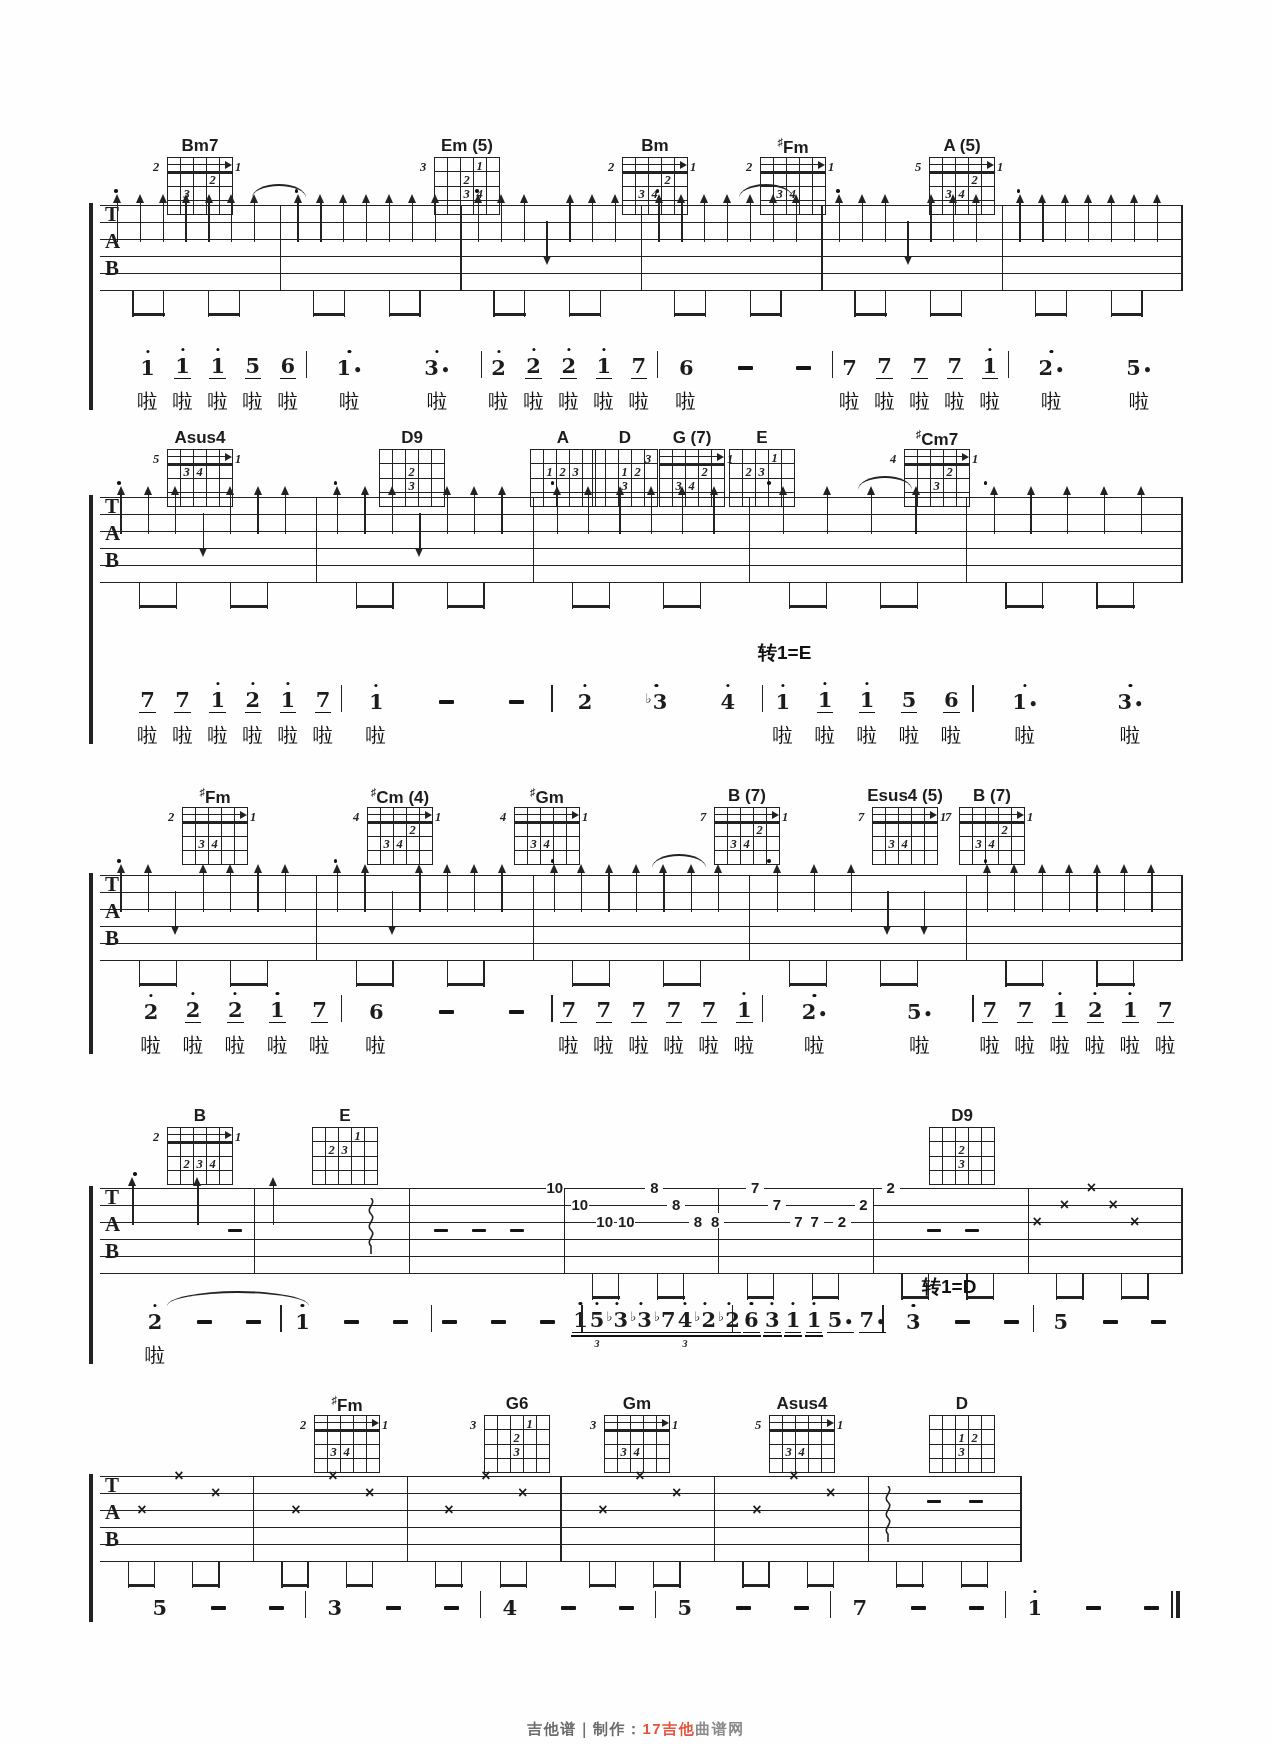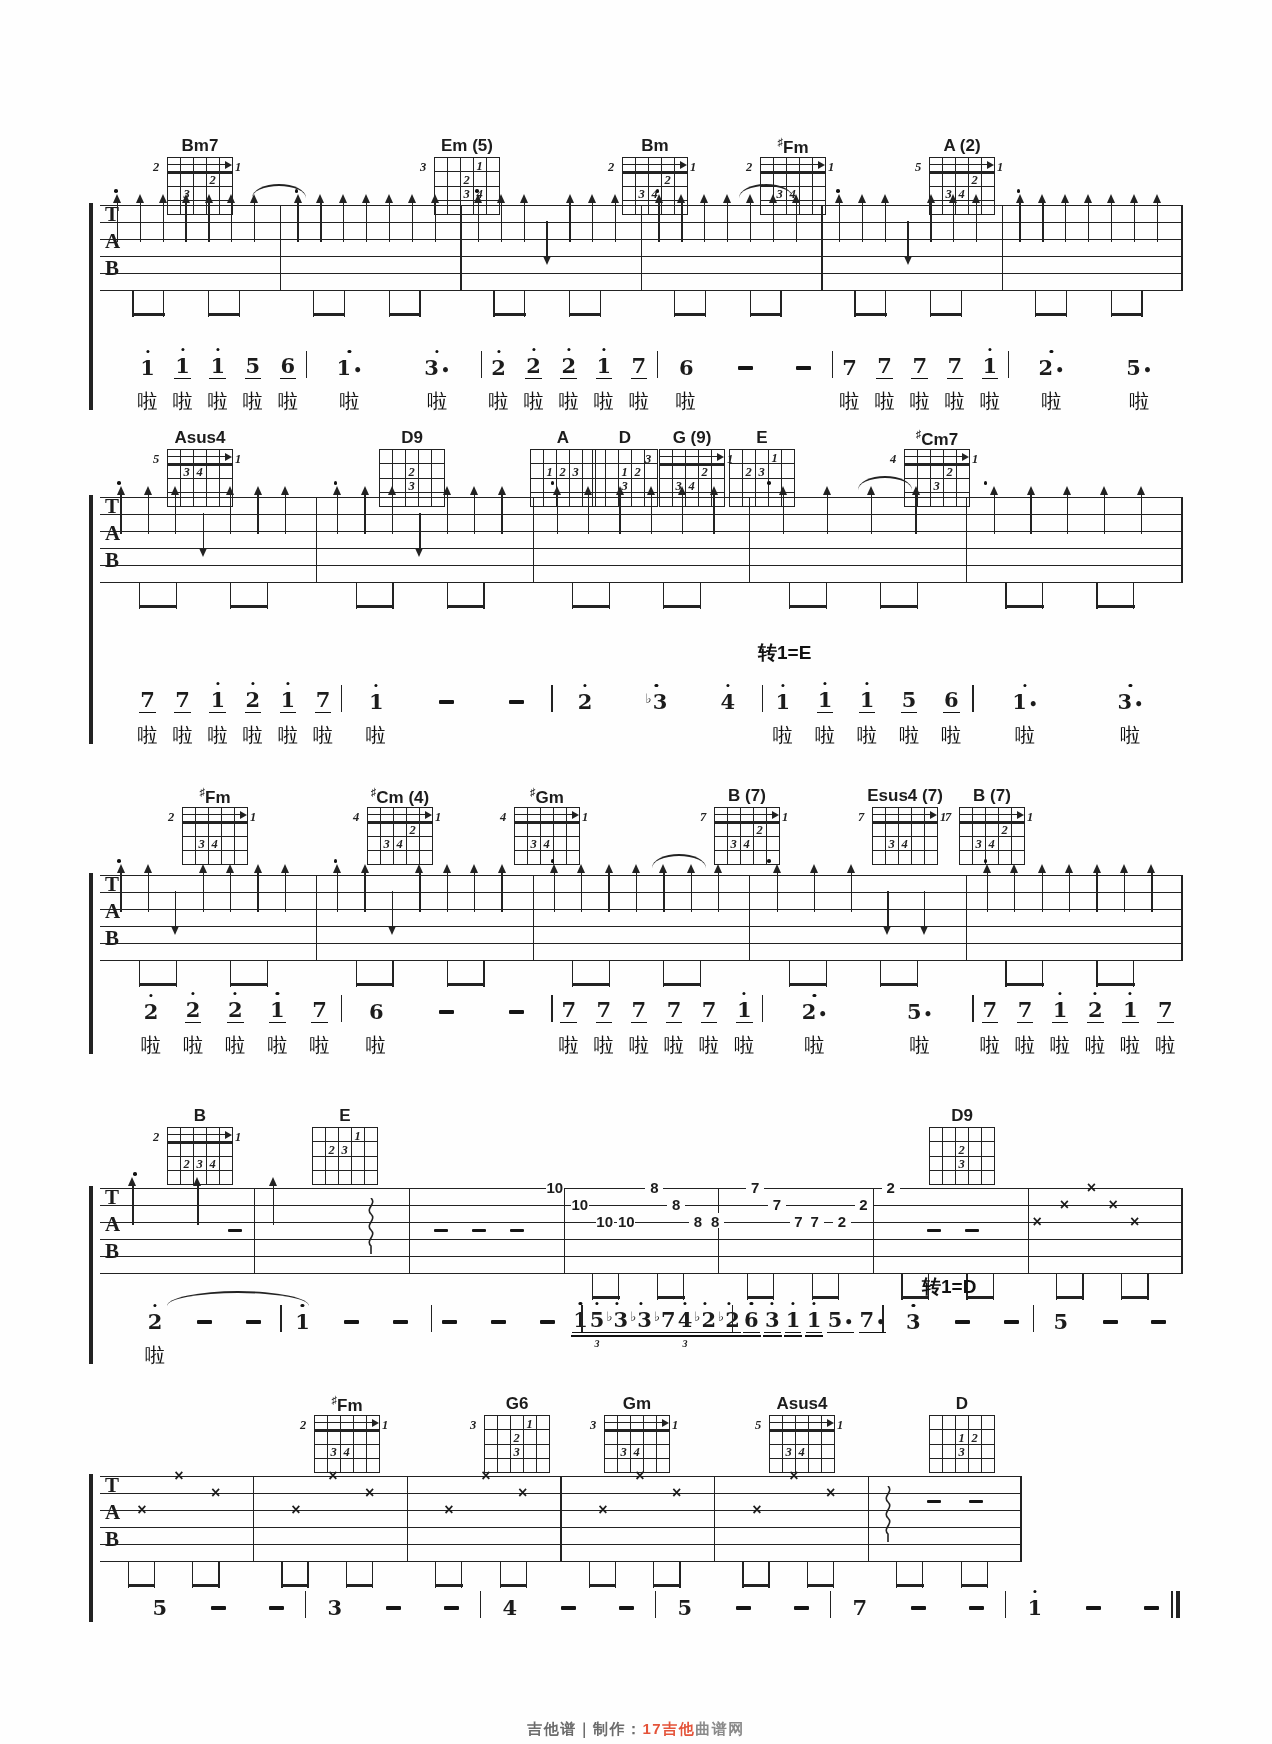--- a/index.html
+++ b/index.html
@@ -140,21 +140,21 @@
           <div class="hl" style="left: 0px; top: 57px; width: 66px; height: 1.2px;"></div>
           <div class="hl" style="left: 1px; top: 6.6px; width: 59px; height: 1.8px;"></div>
           <div class="ahead" style="left: 58px; top: 3.6px; width: 0px; height: 0px;"></div>
           <div class="fing" style="left: 16.5px; top: 30px; width: 12px; height: 15px;">3</div>
           <div class="fing" style="left: 29.5px; top: 30px; width: 12px; height: 15px;">4</div>
         </div>
         <div class="fretno" style="left: -5px; top: 24px; width: 13px; height: 15px;">2</div>
         <div class="blabel" style="left: 77px; top: 24px; width: 12px; height: 15px;">1</div>
       </div>
       <div class="chord" style="left: 920px; top: 136px; width: 92px; height: 86px;">
-        <div class="chord-name">A (2)</div>
+        <div class="chord-name">A (5)</div>
         <div class="cgrid" style="left: 9px; top: 21px; width: 66px; height: 58px;">
           <div class="vl" style="left: 0px; top: 0px; width: 1.1px; height: 58px;"></div>
           <div class="vl" style="left: 13px; top: 0px; width: 1.1px; height: 58px;"></div>
           <div class="vl" style="left: 26px; top: 0px; width: 1.1px; height: 58px;"></div>
           <div class="vl" style="left: 39px; top: 0px; width: 1.1px; height: 58px;"></div>
           <div class="vl" style="left: 52px; top: 0px; width: 1.1px; height: 58px;"></div>
           <div class="vl" style="left: 65px; top: 0px; width: 1.1px; height: 58px;"></div>
           <div class="hl" style="left: 0px; top: 0px; width: 66px; height: 1.2px;"></div>
           <div class="hl" style="left: 0px; top: 14.25px; width: 66px; height: 2.6px;"></div>
           <div class="hl" style="left: 0px; top: 28.5px; width: 66px; height: 1.2px;"></div>
@@ -548,21 +548,21 @@
           <div class="hl" style="left: 0px; top: 14.25px; width: 66px; height: 1.2px;"></div>
           <div class="hl" style="left: 0px; top: 28.5px; width: 66px; height: 1.2px;"></div>
           <div class="hl" style="left: 0px; top: 42.75px; width: 66px; height: 1.2px;"></div>
           <div class="hl" style="left: 0px; top: 57px; width: 66px; height: 1.2px;"></div>
           <div class="fing" style="left: 29.5px; top: 15.75px; width: 12px; height: 15px;">1</div>
           <div class="fing" style="left: 42.5px; top: 15.75px; width: 12px; height: 15px;">2</div>
           <div class="fing" style="left: 29.5px; top: 30px; width: 12px; height: 15px;">3</div>
         </div>
       </div>
       <div class="chord" style="left: 650px; top: 428px; width: 92px; height: 86px;">
-        <div class="chord-name">G (9)</div>
+        <div class="chord-name">G (7)</div>
         <div class="cgrid" style="left: 9px; top: 21px; width: 66px; height: 58px;">
           <div class="vl" style="left: 0px; top: 0px; width: 1.1px; height: 58px;"></div>
           <div class="vl" style="left: 13px; top: 0px; width: 1.1px; height: 58px;"></div>
           <div class="vl" style="left: 26px; top: 0px; width: 1.1px; height: 58px;"></div>
           <div class="vl" style="left: 39px; top: 0px; width: 1.1px; height: 58px;"></div>
           <div class="vl" style="left: 52px; top: 0px; width: 1.1px; height: 58px;"></div>
           <div class="vl" style="left: 65px; top: 0px; width: 1.1px; height: 58px;"></div>
           <div class="hl" style="left: 0px; top: 0px; width: 66px; height: 1.2px;"></div>
           <div class="hl" style="left: 0px; top: 14.25px; width: 66px; height: 2.6px;"></div>
           <div class="hl" style="left: 0px; top: 28.5px; width: 66px; height: 1.2px;"></div>
@@ -937,21 +937,21 @@
           <div class="hl" style="left: 1px; top: 6.6px; width: 59px; height: 1.8px;"></div>
           <div class="ahead" style="left: 58px; top: 3.6px; width: 0px; height: 0px;"></div>
           <div class="fing" style="left: 42.5px; top: 15.75px; width: 12px; height: 15px;">2</div>
           <div class="fing" style="left: 16.5px; top: 30px; width: 12px; height: 15px;">3</div>
           <div class="fing" style="left: 29.5px; top: 30px; width: 12px; height: 15px;">4</div>
         </div>
         <div class="fretno" style="left: -5px; top: 24px; width: 13px; height: 15px;">7</div>
         <div class="blabel" style="left: 77px; top: 24px; width: 12px; height: 15px;">1</div>
       </div>
       <div class="chord" style="left: 863px; top: 786px; width: 92px; height: 86px;">
-        <div class="chord-name">Esus4 (7)</div>
+        <div class="chord-name">Esus4 (5)</div>
         <div class="cgrid" style="left: 9px; top: 21px; width: 66px; height: 58px;">
           <div class="vl" style="left: 0px; top: 0px; width: 1.1px; height: 58px;"></div>
           <div class="vl" style="left: 13px; top: 0px; width: 1.1px; height: 58px;"></div>
           <div class="vl" style="left: 26px; top: 0px; width: 1.1px; height: 58px;"></div>
           <div class="vl" style="left: 39px; top: 0px; width: 1.1px; height: 58px;"></div>
           <div class="vl" style="left: 52px; top: 0px; width: 1.1px; height: 58px;"></div>
           <div class="vl" style="left: 65px; top: 0px; width: 1.1px; height: 58px;"></div>
           <div class="hl" style="left: 0px; top: 0px; width: 66px; height: 1.2px;"></div>
           <div class="hl" style="left: 0px; top: 14.25px; width: 66px; height: 2.6px;"></div>
           <div class="hl" style="left: 0px; top: 28.5px; width: 66px; height: 1.2px;"></div>

